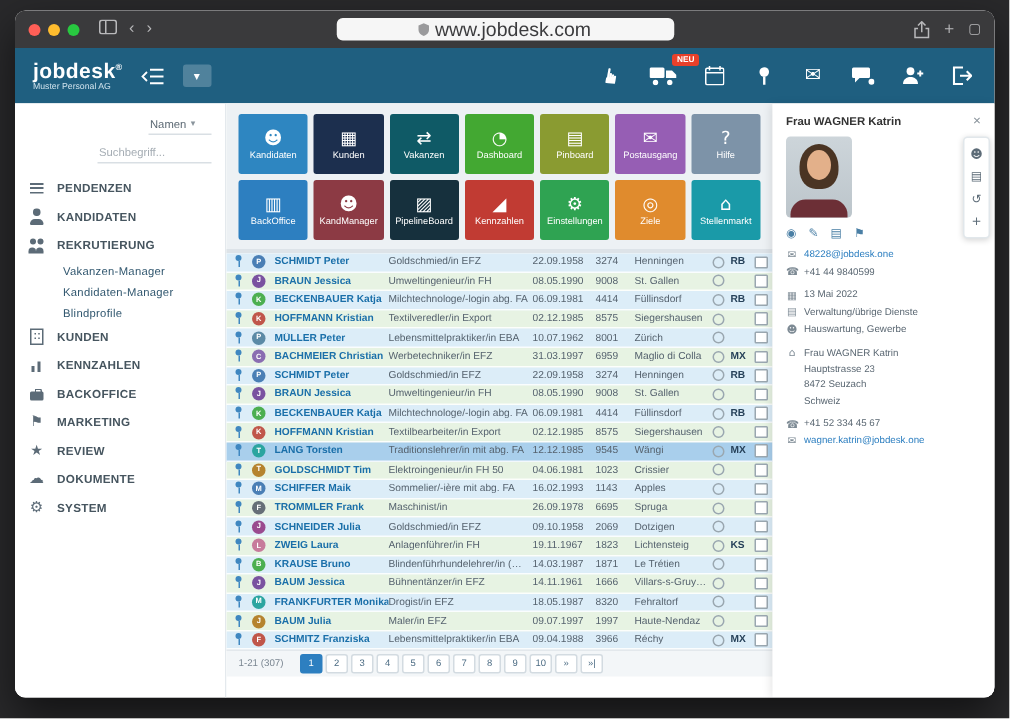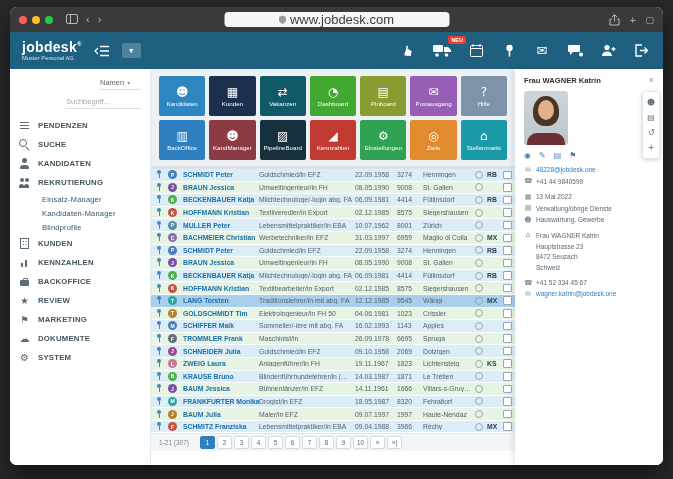--- a/index.html
+++ b/index.html
@@ -238,44 +238,39 @@
           <input class="sb-search" placeholder="Suchbegriff..." style="">
         </div>
         <nav class="sb-list">
 
             <div class="sb-item">
               <span class="ic list"></span>
               <span>PENDENZEN</span>
               <span class="sb-arrow"></span>
             </div>
 
-            <div class="sb-item">
-              <span class="ic search"></span>
-              <span>SUCHE</span>
-              <span class="sb-arrow"></span>
-            </div>
 
             <div class="sb-item">
               <span class="ic user"></span>
               <span>KANDIDATEN</span>
               <span class="sb-arrow"></span>
             </div>
 
             <div class="sb-item">
               <span class="ic users"></span>
               <span>REKRUTIERUNG</span>
               <span class="sb-arrow"></span>
             </div>
 
-
             <div class="sb-item sub">
 
-              <span>Einsatz-Manager</span>
-              <span class="sb-arrow"></span>
-            </div>
+              <span>Vakanzen-Manager</span>
+              <span class="sb-arrow"></span>
+            </div>
+
 
 
             <div class="sb-item sub">
 
               <span>Kandidaten-Manager</span>
               <span class="sb-arrow"></span>
             </div>
 
             <div class="sb-item sub">
 
@@ -296,28 +291,28 @@
               <span class="sb-arrow"></span>
             </div>
 
             <div class="sb-item">
               <span class="ic briefcase"></span>
               <span>BACKOFFICE</span>
               <span class="sb-arrow"></span>
             </div>
 
             <div class="sb-item">
+              <span class="ic flag"></span>
+              <span>MARKETING</span>
+              <span class="sb-arrow"></span>
+            </div>
+
+            <div class="sb-item">
               <span class="ic star"></span>
               <span>REVIEW</span>
-              <span class="sb-arrow"></span>
-            </div>
-
-            <div class="sb-item">
-              <span class="ic flag"></span>
-              <span>MARKETING</span>
               <span class="sb-arrow"></span>
             </div>
 
             <div class="sb-item">
               <span class="ic cloud"></span>
               <span>DOKUMENTE</span>
               <span class="sb-arrow"></span>
             </div>
 
             <div class="sb-item">

